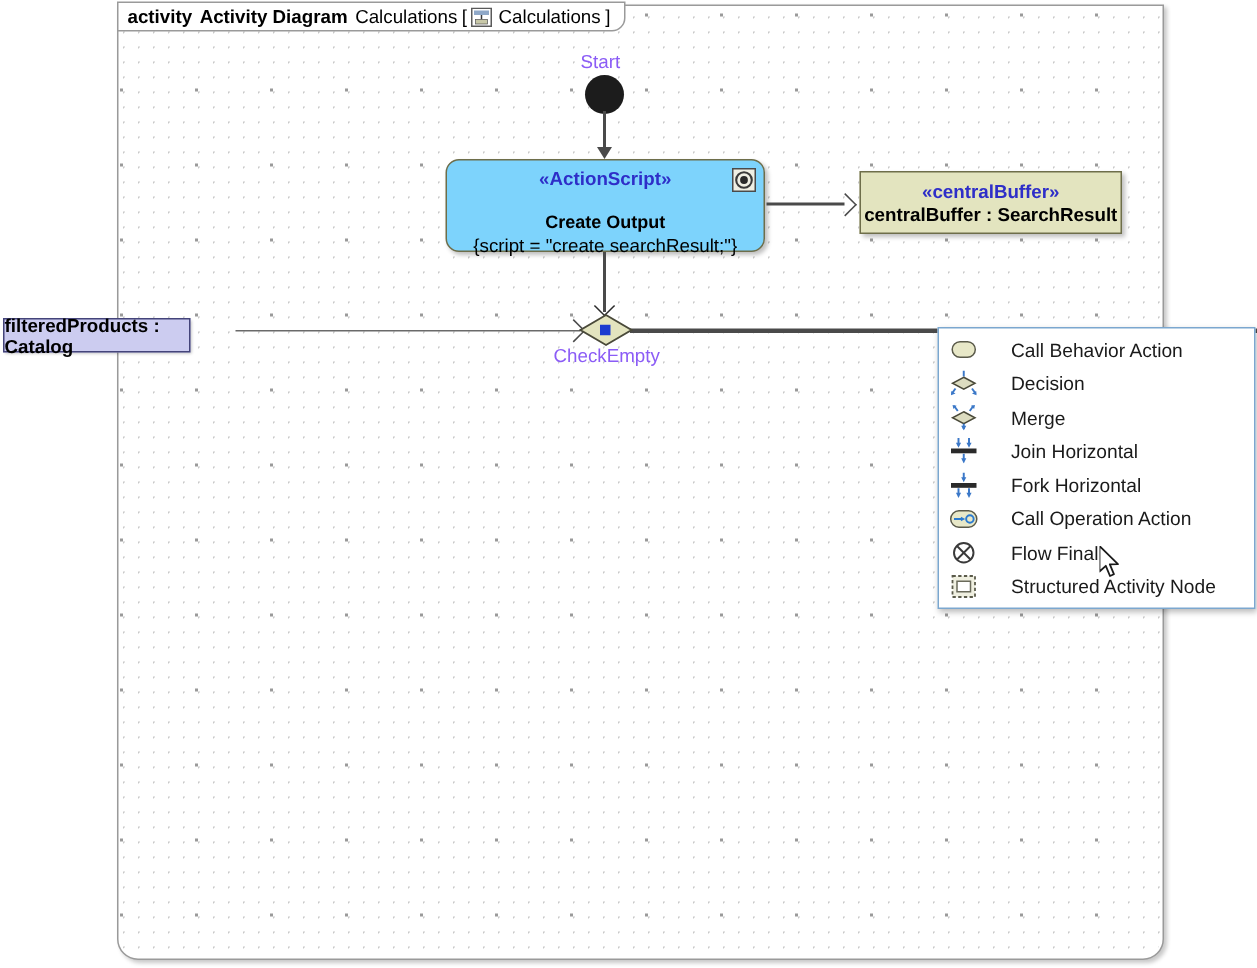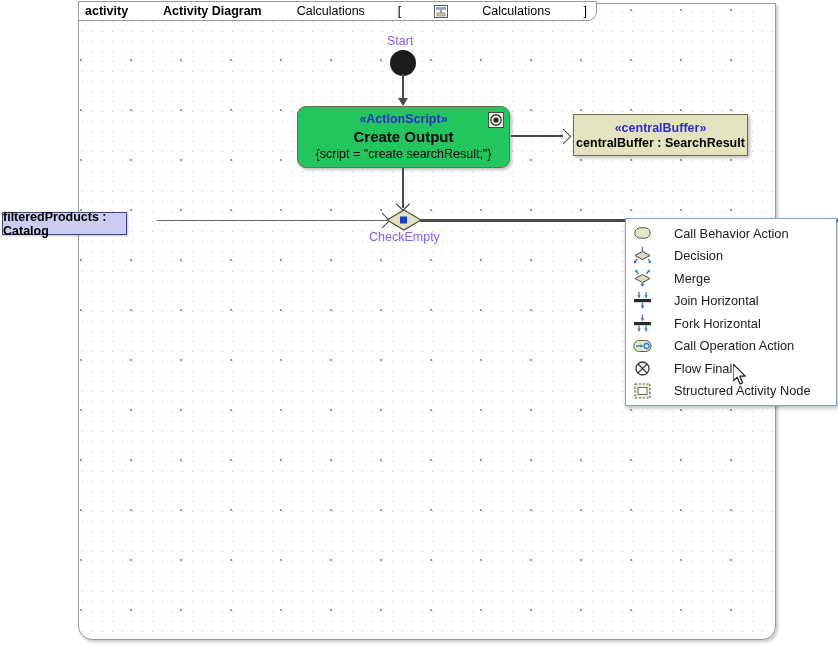--- a/index.html
+++ b/index.html
@@ -44,21 +44,20 @@
     border:1px solid #9a9a9a;
     border-bottom:1px solid #9a9a9a;
     border-radius:0 0 9px 0;
     background:#ffffff;
     display:flex;align-items:center;
     padding:0 9px 0 6px;
     white-space:nowrap;
     font-size:12.5px;
     color:#000;
     z-index:6;
-    gap:30px;
   }
   #frame-tab .kw{font-weight:bold;}
   #frame-tab .dname{margin-left:5px;}
   #frame-tab .brk{margin-left:3px;color:#000;}
   #frame-tab .tabicon{
     display:inline-block;width:14px;height:13px;margin:0 4px 0 3px;
     position:relative;vertical-align:-2px;
   }
 
   
@@ -93,32 +92,32 @@
     border-right:1.4px solid #2b2b2b;
     transform:rotate(45deg);
   }
 
   
   #action-node{
     position:absolute;
     left:297px;top:106px;
     width:213px;height:62px;
     box-sizing:border-box;
-    background:#22c55e;
+    background:#7dd3fc;
     border:1px solid #6e6e4a;
     border-radius:9px;
     box-shadow:2px 2px 3px rgba(0,0,0,0.25);
     text-align:center;
   }
   #action-node .stereo{
     color:#2e2ec8;font-size:12.5px;font-weight:bold;
     margin-top:5px;
   }
   #action-node .nname{
-    color:#000;font-size:15px;font-weight:bold;margin-top:2px;
+    color:#000;font-size:12px;font-weight:bold;margin-top:15px;
   }
   #action-node .nbody{
     color:#000;font-size:12.5px;margin-top:2px;
   }
   #action-icon{
     position:absolute;right:5px;top:5px;
     width:16px;height:16px;
   }
 
   

